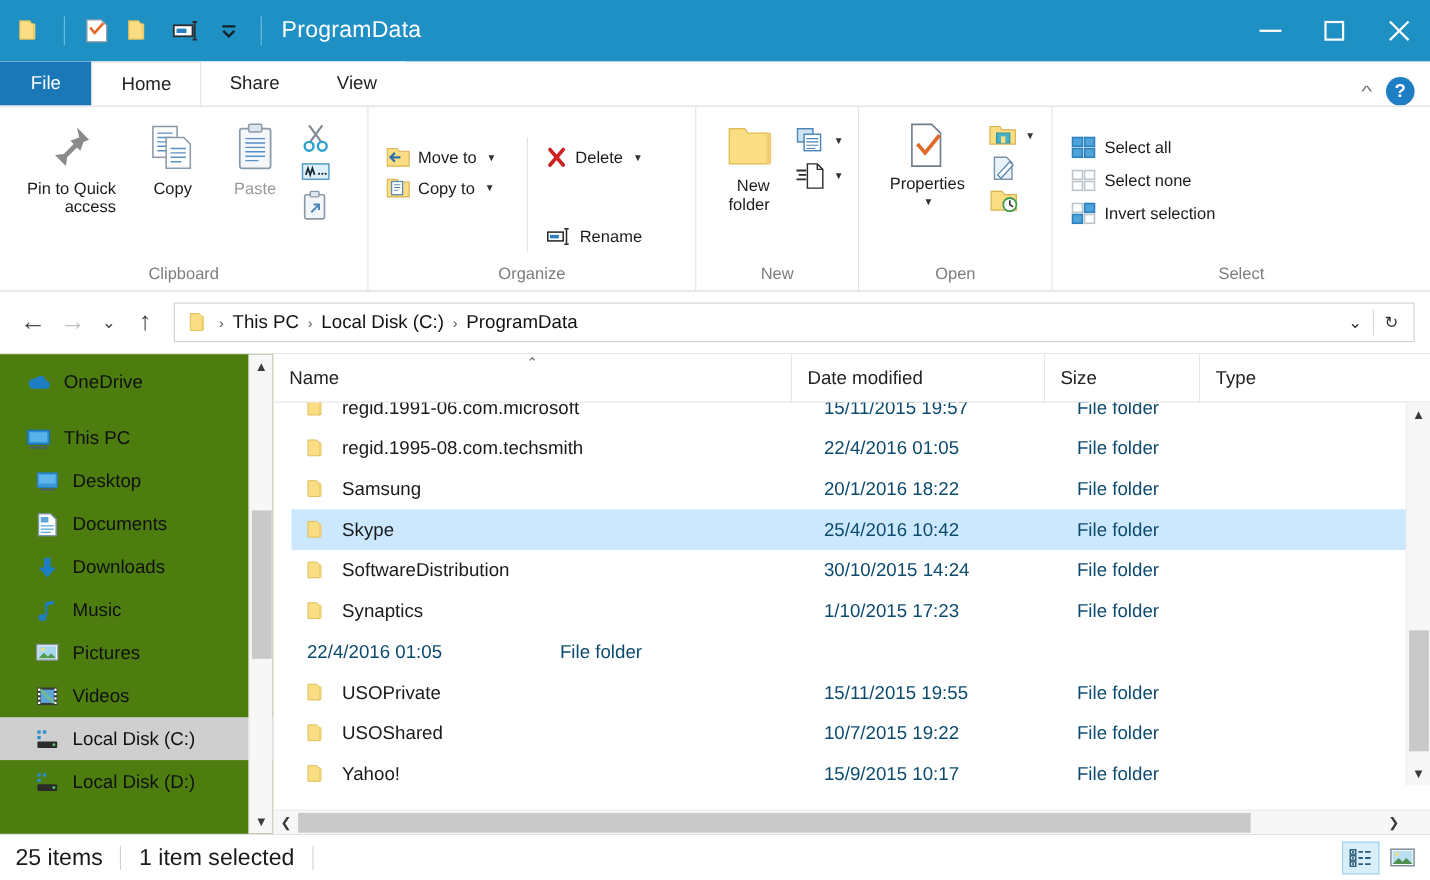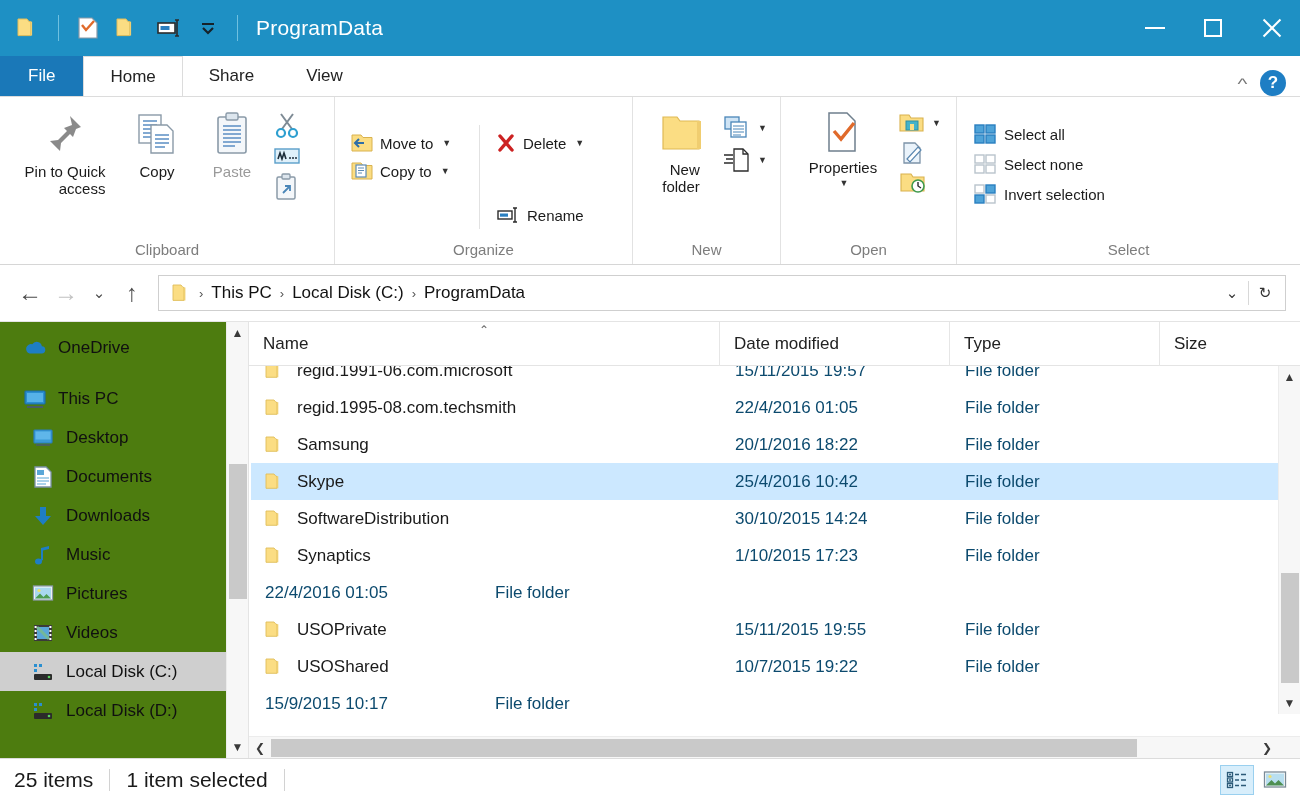--- a/index.html
+++ b/index.html
@@ -118,21 +118,21 @@
   .headerrow { height: 44px; display: flex; align-items: center; border-bottom: 1px solid #e4e4e4; background: #fff; position: relative; }
   .hcell { font-size: 17px; color: #222; padding-left: 14px; cursor: pointer; position: relative; height: 44px; display:flex; align-items:center; }
   .hcell + .hcell { border-left: 1px solid #e6e6e6; }
   .sortmark { position: absolute; top: 1px; left: 50%; transform: translateX(-50%); font-size: 12px; color: #6b6b6b; }
   .col-name { width: 470px; flex: 0 0 470px; }
   .col-date { width: 230px; flex: 0 0 230px; }
   .col-type { width: 210px; flex: 0 0 210px; }
   .col-size { flex: 1; }
 
   .rowsviewport { flex: 1; overflow: hidden; position: relative; }
-  .rows { position: absolute; left: 2px; right: 0; top: -14px; }
+  .rows { position: absolute; left: 16px; right: 0; top: -14px; }
   .frow { height: 37px; display: flex; align-items: center; cursor: pointer; }
   .frow.selected { background: #cce8ff; }
   .fcell { font-size: 17px; color: #1a1a1a; padding-left: 14px; overflow: hidden; white-space: nowrap; }
   .fcell.dim { color: #0c4a6e; }
   .fname { display: flex; align-items: center; gap: 10px; }
 
   .v-scroll {
     position: absolute; right: 0; top: 0; bottom: 22px; width: 22px; background: #f7f7f7;
     border-left: 1px solid #ececec; display: flex; flex-direction: column; align-items: center; z-index: 4;
   }
@@ -602,25 +602,25 @@
 
     <div class="filepane">
       <div class="headerrow">
         <div class="hcell col-name">
           <span class="sortmark">⌃</span>
           <span>Name</span>
         </div>
         <div class="hcell col-date">
           <span>Date modified</span>
         </div>
+        <div class="hcell col-size">
+          <span>Size</span>
+        </div>
         <div class="hcell col-type">
           <span>Type</span>
-        </div>
-        <div class="hcell col-size">
-          <span>Size</span>
         </div>
       </div>
 
       <div class="rowsviewport">
         <div class="rows">
 
           <div class="frow">
             <div class="fcell col-name fname">
               <svg width="22" height="19" viewBox="0 0 22 19">
                   <path d="M1 2h8l2 2.3h1v12H1z" fill="#fbdd83" stroke="#e0bd5a" stroke-width=".9"></path>
@@ -724,20 +724,27 @@
                   <path d="M12 4.3h1.3v12H12z" fill="#efcf72"></path>
                 </svg>
               <span>USOShared</span>
             </div>
             <div class="fcell col-date dim">10/7/2015 19:22</div>
             <div class="fcell col-type dim">File folder</div>
             <div class="fcell col-size dim"></div>
           </div>
 
           <div class="frow">
+            <div class="fcell col-name fname">
+              <svg width="22" height="19" viewBox="0 0 22 19">
+                  <path d="M1 2h8l2 2.3h1v12H1z" fill="#fbdd83" stroke="#e0bd5a" stroke-width=".9"></path>
+                  <path d="M12 4.3h1.3v12H12z" fill="#efcf72"></path>
+                </svg>
+              <span>Yahoo!</span>
+            </div>
             <div class="fcell col-date dim">15/9/2015 10:17</div>
             <div class="fcell col-type dim">File folder</div>
             <div class="fcell col-size dim"></div>
           </div>
 
         </div>
 
         <div class="v-scroll">
           <div class="sb-arrow">▲</div>
           <div class="sb-track">

